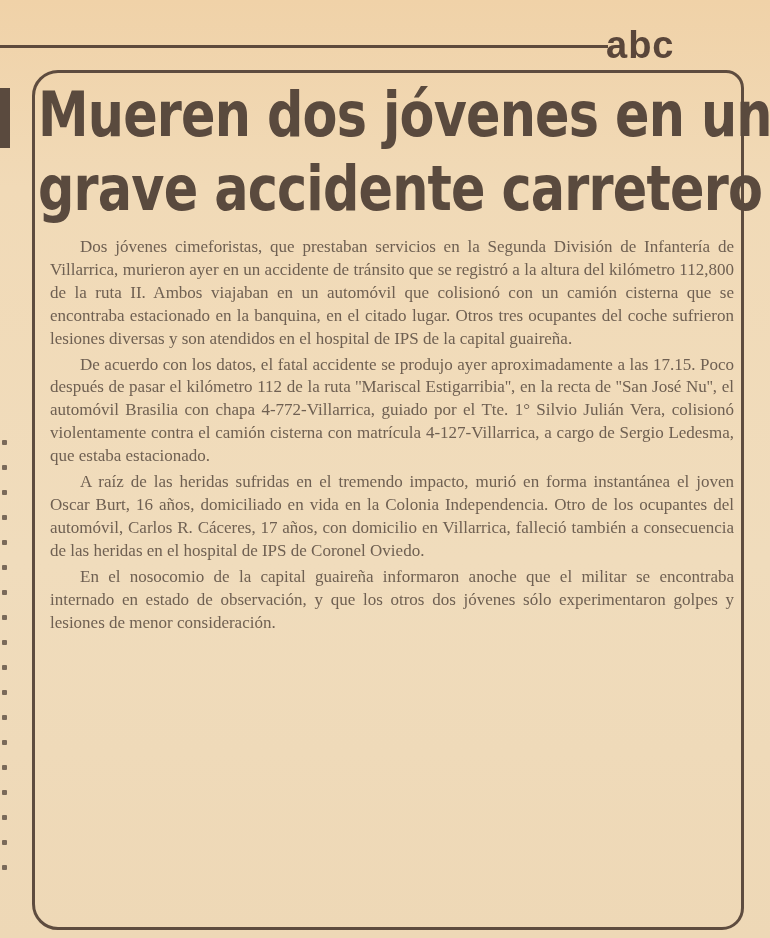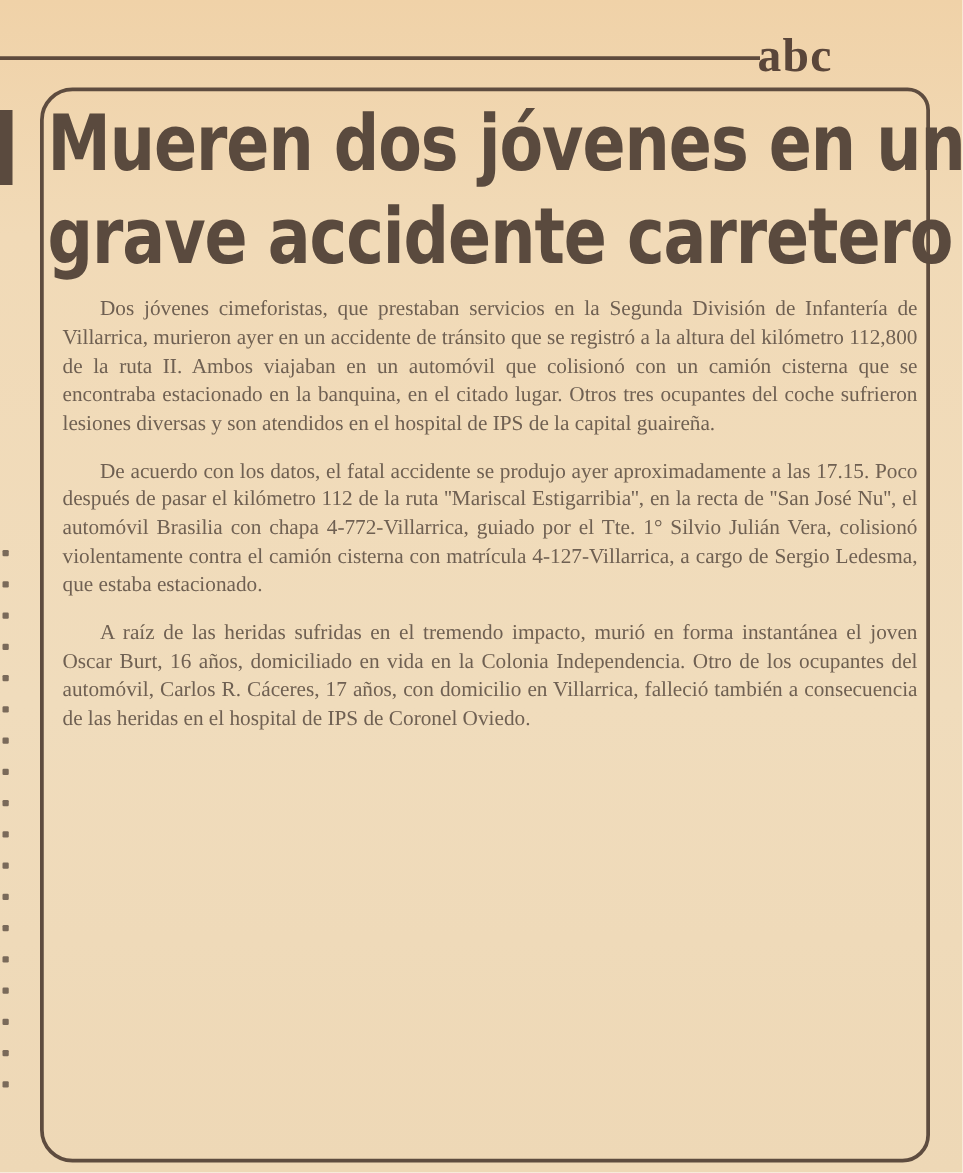--- a/index.html
+++ b/index.html
@@ -7,21 +7,21 @@
     width:770px; height:938px; overflow:hidden; position:relative;
     background: linear-gradient(180deg, #f0d2a8 0%, #f1dab7 20%, #f0dcbc 60%, #eed8b6 100%);
     font-family: "Liberation Serif", "DejaVu Serif", serif;
     color:#6a5a4c;
   }
   .top-rule {
     position:absolute; left:0; top:45px; width:608px; height:3px;
     background:#5e4a3c;
   }
   .masthead {
-    position:absolute; left:606px; top:22px; font-family:Liberation Serif, serif;
+    position:absolute; left:606px; top:22px; font-family:Liberation Sans, sans-serif;
     font-weight:900; font-size:38px; letter-spacing:1px; color:#5a463a; line-height:46px;
   }
   .left-col-fragment {
     position:absolute; left:-10px; top:88px; width:20px; height:60px;
     background:#5a4a3e;
   }
   .left-dots { position:absolute; left:2px; top:440px; width:6px; }
   .left-dots span { display:block; width:5px; height:5px; margin-bottom:20px; background:#7a6a5a; border-radius:1px; }
   .box {
     position:absolute; left:32px; top:70px; width:712px; height:860px;
@@ -35,21 +35,21 @@
     transform:scaleX(0.82); transform-origin:left top;
     white-space:nowrap;
   }
   .headline div { width:860px; text-align:justify; text-align-last:justify; }
   .body-text {
     position:absolute; left:50px; top:236px; width:684px;
     font-size:17px; line-height:22.9px; color:#6f6052;
     text-align:justify;
   }
   .body-text p { margin:0 0 0 0; text-indent:30px; }
-  .body-text p + p { margin-top:15px; }
+  .body-text p + p { margin-top:3px; }
 </style>
 </head>
 <body>
 
 <div class="top-rule"></div>
 <div class="masthead">abc</div>
 
 <div class="left-col-fragment"></div>
 <div class="left-dots">
   <span></span>
@@ -76,13 +76,14 @@
 
 <div class="headline">
   <div>Mueren dos jóvenes en un</div>
   <div>grave accidente carretero</div>
 </div>
 
 <div class="body-text">
   <p>Dos jóvenes cimeforistas, que prestaban servicios en la Segunda División de Infantería de Villarrica, murieron ayer en un accidente de tránsito que se registró a la altura del kilómetro 112,800 de la ruta II. Ambos viajaban en un automóvil que colisionó con un camión cisterna que se encontraba estacionado en la banquina, en el citado lugar. Otros tres ocupantes del coche sufrieron lesiones diversas y son atendidos en el hospital de IPS de la capital guaireña.</p>
   <p>De acuerdo con los datos, el fatal accidente se produjo ayer aproximadamente a las 17.15. Poco después de pasar el kilómetro 112 de la ruta ''Mariscal Estigarribia'', en la recta de ''San José Nu'', el automóvil Brasilia con chapa 4-772-Villarrica, guiado por el Tte. 1° Silvio Julián Vera, colisionó violentamente contra el camión cisterna con matrícula 4-127-Villarrica, a cargo de Sergio Ledesma, que estaba estacionado.</p>
   <p>A raíz de las heridas sufridas en el tremendo impacto, murió en forma instantánea el joven Oscar Burt, 16 años, domiciliado en vida en la Colonia Independencia. Otro de los ocupantes del automóvil, Carlos R. Cáceres, 17 años, con domicilio en Villarrica, falleció también a consecuencia de las heridas en el hospital de IPS de Coronel Oviedo.</p>
+  <p>En el nosocomio de la capital guaireña informaron anoche que el militar se encontraba internado en estado de observación, y que los otros dos jóvenes sólo experimentaron golpes y lesiones de menor consideración.</p>
 </div>
 
 </body></html>

